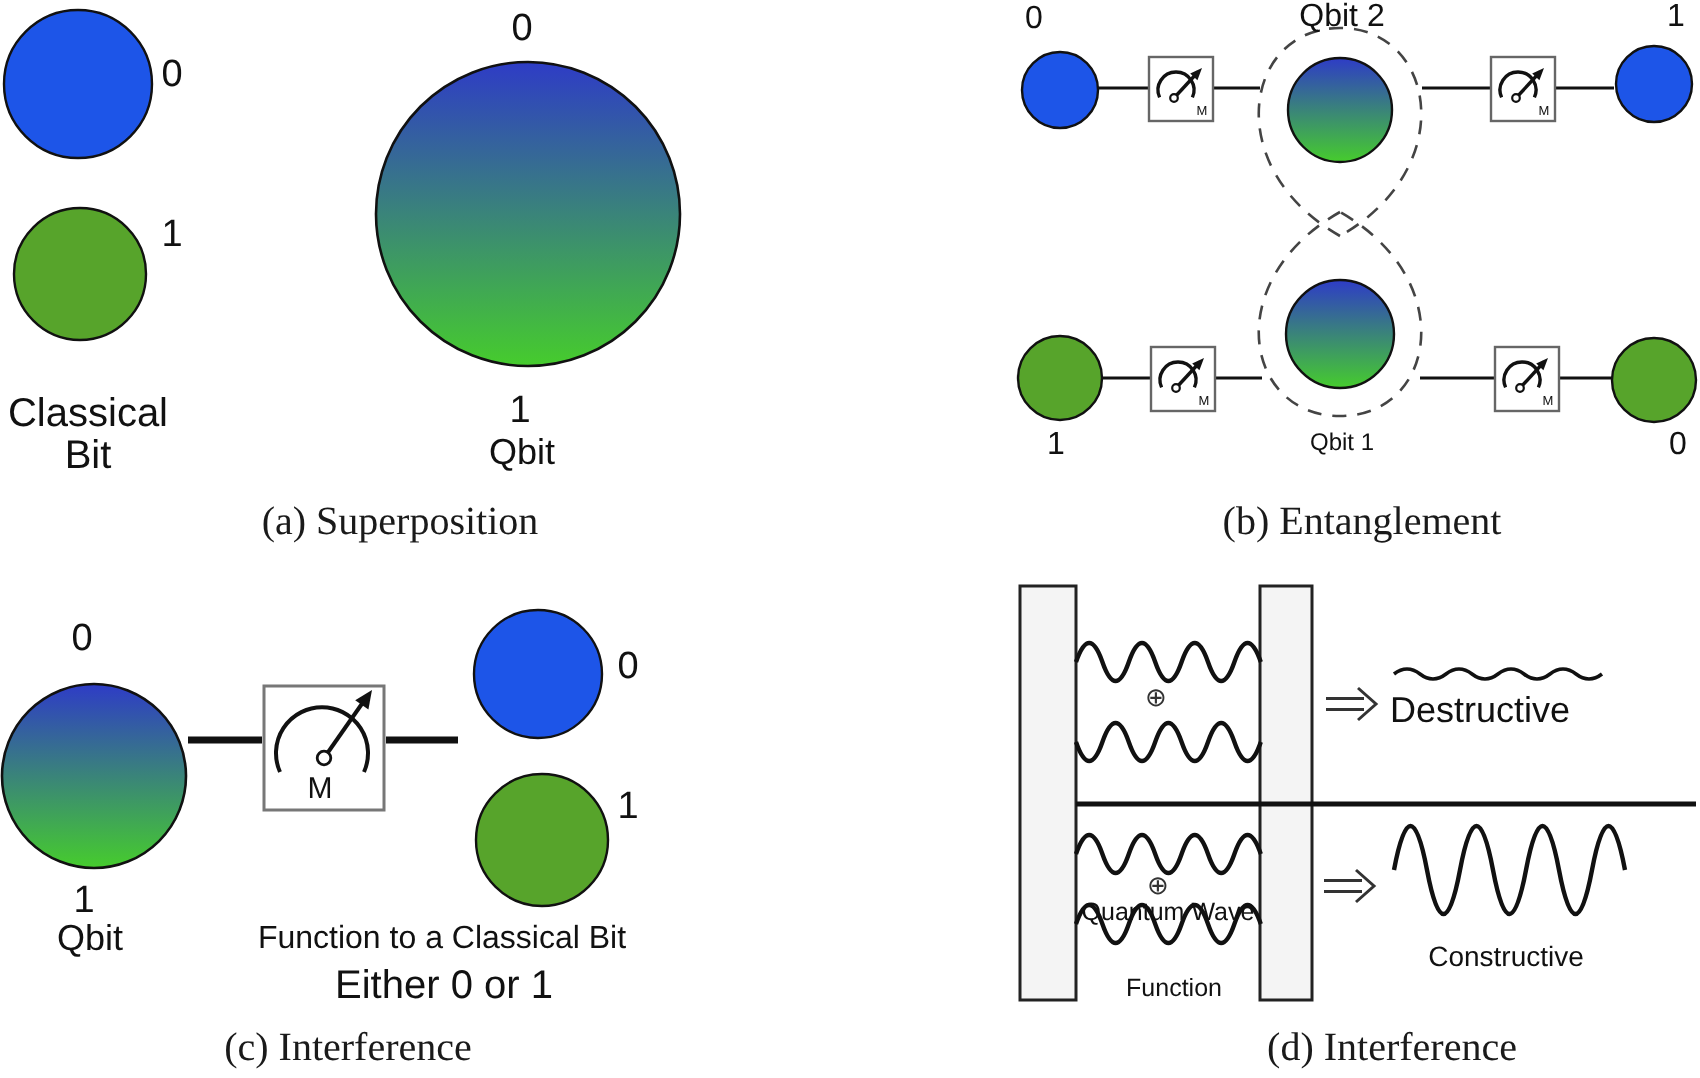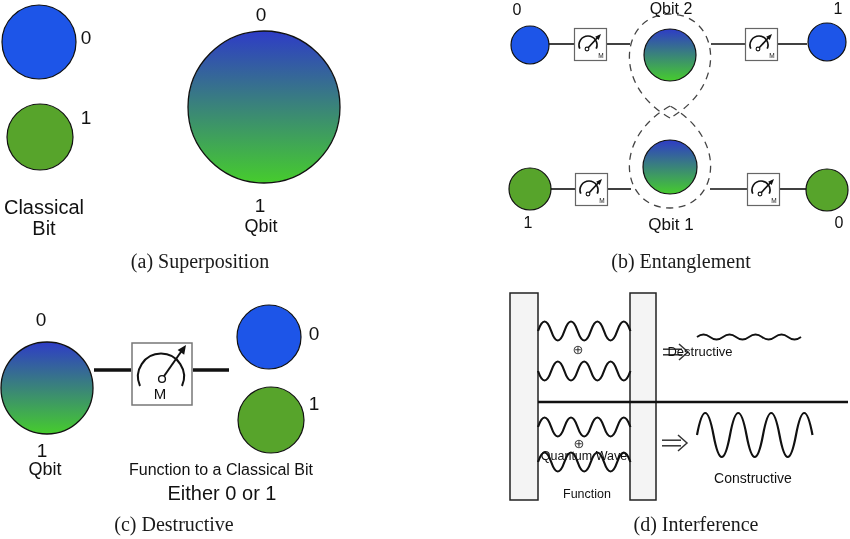--- a/index.html
+++ b/index.html
@@ -116,34 +116,34 @@
   <span class="lbl" style="left:44px;top:217px;font-size:20px">Bit</span>
   <span class="lbl" style="left:261px;top:4px;font-size:19px">0</span>
   <span class="lbl" style="left:260px;top:195px;font-size:19px">1</span>
   <span class="lbl" style="left:261px;top:216px;font-size:18px">Qbit</span>
   <span class="lbl caption" style="left:200px;top:250px">(a) Superposition</span>
 
   <span class="lbl" style="left:517px;top:1px;font-size:16px">0</span>
   <span class="lbl" style="left:671px;top:0px;font-size:16px">Qbit 2</span>
   <span class="lbl" style="left:838px;top:0px;font-size:16px">1</span>
   <span class="lbl" style="left:528px;top:214px;font-size:16px">1</span>
-  <span class="lbl" style="left:671px;top:215px;font-size:17px">Qbit 1</span>
+  <span class="lbl" style="left:671px;top:215px;font-size:12px">Qbit 1</span>
   <span class="lbl" style="left:839px;top:214px;font-size:16px">0</span>
   <span class="lbl caption" style="left:681px;top:250px">(b) Entanglement</span>
 
   <span class="lbl" style="left:41px;top:309px;font-size:19px">0</span>
   <span class="lbl" style="left:42px;top:440px;font-size:19px">1</span>
   <span class="lbl" style="left:45px;top:459px;font-size:18px">Qbit</span>
   <span class="lbl" style="left:314px;top:323px;font-size:19px">0</span>
   <span class="lbl" style="left:314px;top:393px;font-size:19px">1</span>
   <span class="lbl" style="left:221px;top:461px;font-size:16px">Function to a Classical Bit</span>
   <span class="lbl" style="left:222px;top:482px;font-size:20px">Either 0 or 1</span>
-  <span class="lbl caption" style="left:174px;top:513px">(c) Destructive</span>
+  <span class="lbl caption" style="left:174px;top:513px">(c) Interference</span>
 
   <span class="lbl oplus" style="left:578px;top:343px;font-size:13px">⊕</span>
   <span class="lbl oplus" style="left:579px;top:437px;font-size:13px">⊕</span>
   <span class="lbl" style="left:584px;top:449px;font-size:12.5px">Quantum Wave</span>
   <span class="lbl" style="left:587px;top:487px;font-size:12.5px">Function</span>
-  <span class="lbl" style="left:700px;top:345px;font-size:13px">Destructive</span>
+  <span class="lbl" style="left:740px;top:345px;font-size:18px">Destructive</span>
   <span class="lbl" style="left:753px;top:470px;font-size:14px">Constructive</span>
   <span class="lbl caption" style="left:696px;top:513px">(d) Interference</span>
 
 </div>
 
 </body></html>

